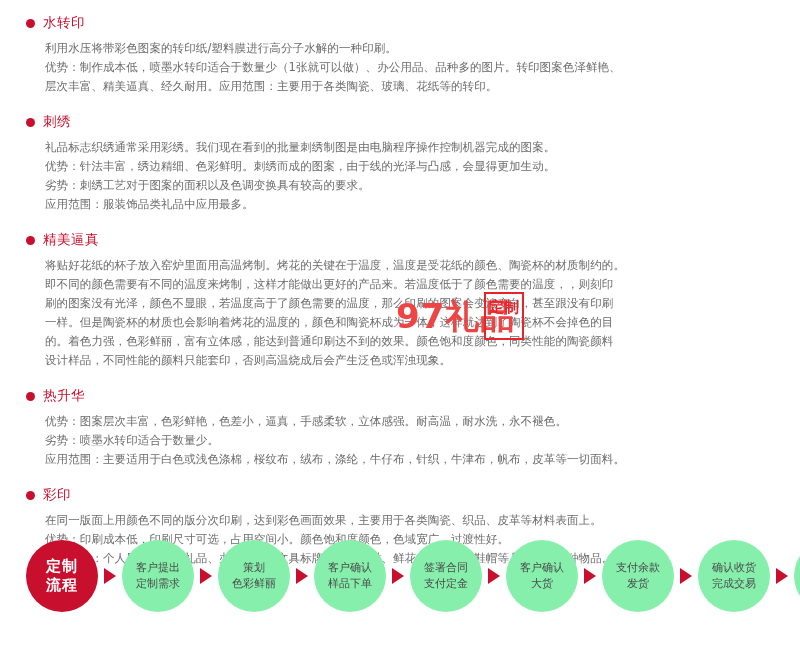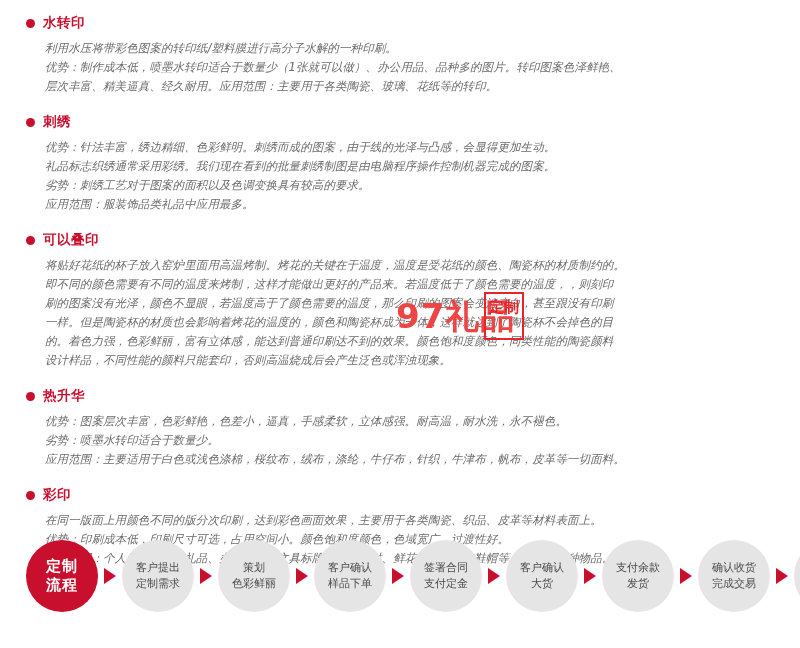--- a/index.html
+++ b/index.html
@@ -24,33 +24,32 @@
   .bullet {
     width: 9px; height: 9px;
     border-radius: 50%;
     background: #c8102e;
     margin-right: 8px;
     flex: 0 0 auto;
   }
   .sec-title {
     color: #c8102e;
     font-size: 13.5px;
-    font-weight: bold;
+    font-weight: normal;
     letter-spacing: 0.5px;
   }
   .body-lines {
     padding-left: 19px;
   }
   .line {
     color: #6b6b6b;
     font-size: 11.5px;
     line-height: 19px;
     letter-spacing: 0.1px;
     text-align: justify;
-    font-style: italic;
   }
   .watermark {
     position: absolute;
     left: 396px;
     top: 292px;
     width: 160px;
     height: 62px;
     pointer-events: none;
     user-select: none;
   }
@@ -97,21 +96,21 @@
     display: flex;
     flex-direction: column;
     align-items: center;
     justify-content: center;
     flex: 0 0 auto;
     letter-spacing: 1px;
   }
   .flow-node {
     width: 72px; height: 72px;
     border-radius: 50%;
-    background: #e5e5e5;
+    background: #86efac;
     color: #4a4a4a;
     font-size: 11px;
     line-height: 16px;
     display: flex;
     flex-direction: column;
     align-items: center;
     justify-content: center;
     flex: 0 0 auto;
     text-align: center;
   }
@@ -140,31 +139,31 @@
       <div class="line">层次丰富、精美逼真、经久耐用。应用范围：主要用于各类陶瓷、玻璃、花纸等的转印。</div>
     </div>
   </div>
 
   <div class="section">
     <div class="sec-head">
       <span class="bullet"></span>
       <span class="sec-title">刺绣</span>
     </div>
     <div class="body-lines">
+      <div class="line">礼品标志织绣通常采用彩绣。我们现在看到的批量刺绣制图是由电脑程序操作控制机器完成的图案。</div>
       <div class="line">优势：针法丰富，绣边精细、色彩鲜明。刺绣而成的图案，由于线的光泽与凸感，会显得更加生动。</div>
-      <div class="line">礼品标志织绣通常采用彩绣。我们现在看到的批量刺绣制图是由电脑程序操作控制机器完成的图案。</div>
       <div class="line">劣势：刺绣工艺对于图案的面积以及色调变换具有较高的要求。</div>
       <div class="line">应用范围：服装饰品类礼品中应用最多。</div>
     </div>
   </div>
 
   <div class="section">
     <div class="sec-head">
       <span class="bullet"></span>
-      <span class="sec-title">可以叠印</span>
+      <span class="sec-title">精美逼真</span>
     </div>
     <div class="body-lines">
       <div class="line">将贴好花纸的杯子放入窑炉里面用高温烤制。烤花的关键在于温度，温度是受花纸的颜色、陶瓷杯的材质制约的。</div>
       <div class="line">即不同的颜色需要有不同的温度来烤制，这样才能做出更好的产品来。若温度低于了颜色需要的温度，，则刻印</div>
       <div class="line">刷的图案没有光泽，颜色不显眼，若温度高于了颜色需要的温度，那么印刷的图案会变淡变白，甚至跟没有印刷</div>
       <div class="line">一样。但是陶瓷杯的材质也会影响着烤花的温度的，颜色和陶瓷杯成为一体，这样就达到了陶瓷杯不会掉色的目</div>
       <div class="line">的。着色力强，色彩鲜丽，富有立体感，能达到普通印刷达不到的效果。颜色饱和度颜色，同类性能的陶瓷颜料</div>
       <div class="line">设计样品，不同性能的颜料只能套印，否则高温烧成后会产生泛色或浑浊现象。</div>
     </div>
   </div>

